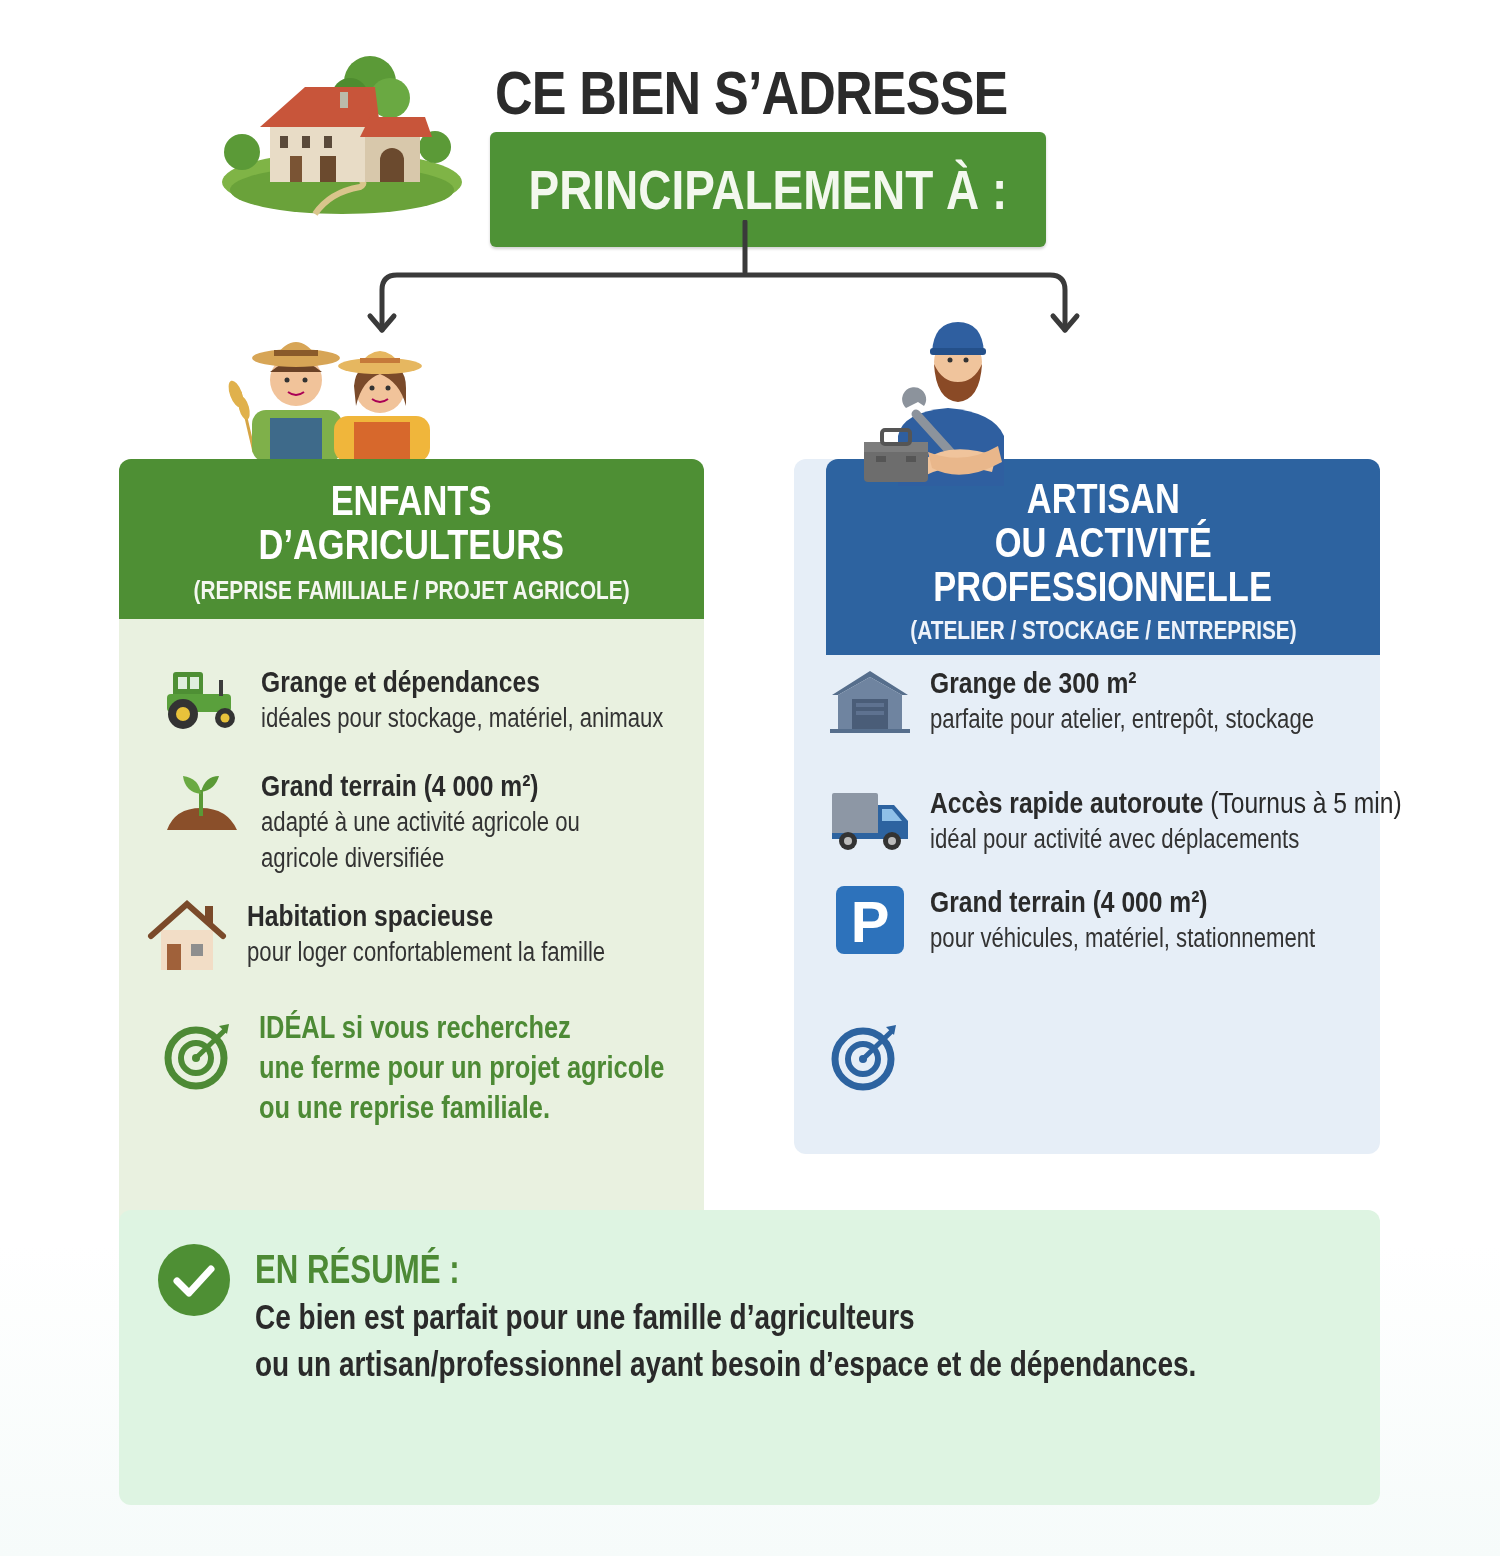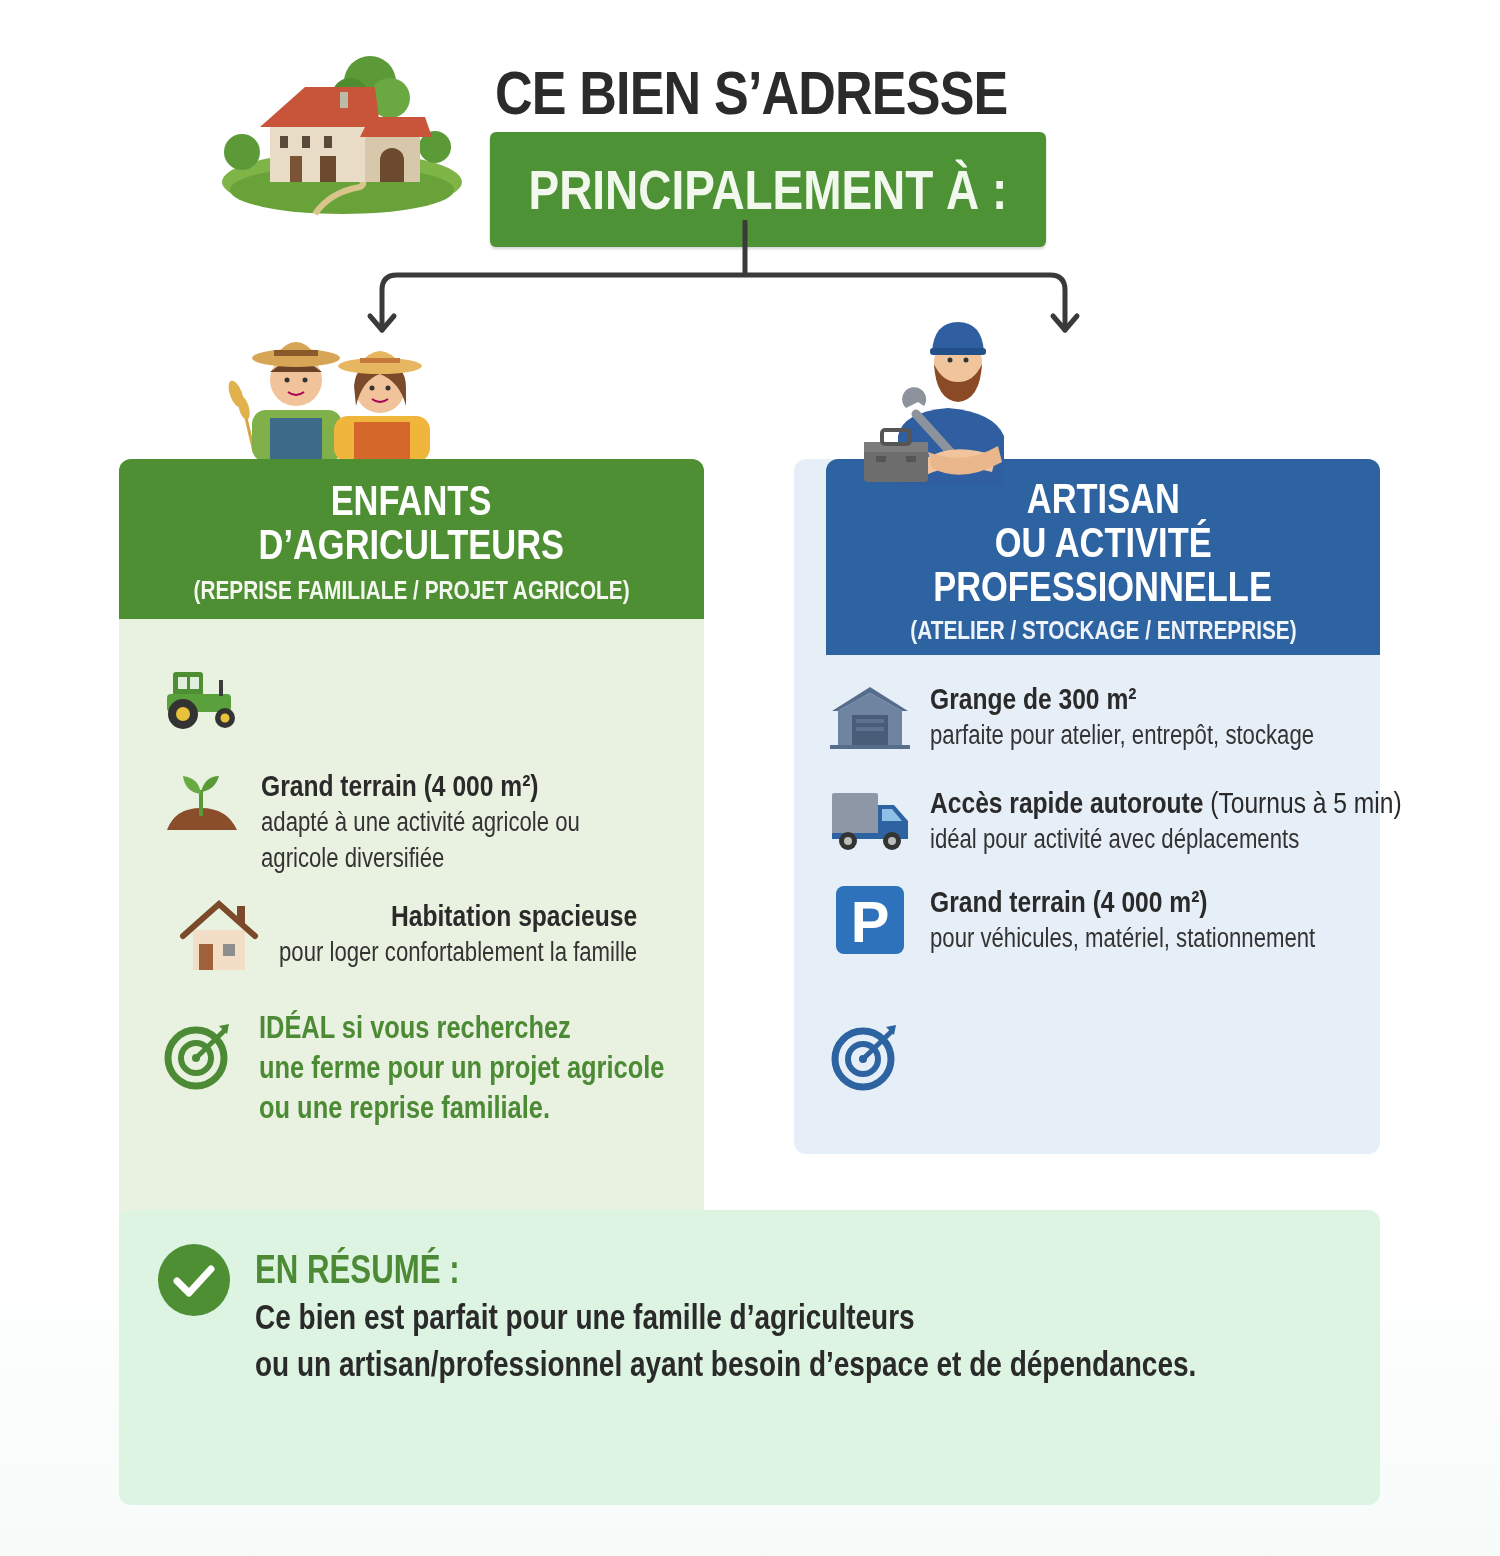--- a/index.html
+++ b/index.html
@@ -177,37 +177,41 @@
       <rect x="12" y="8" width="30" height="26" rx="3" fill="#4e8f34"></rect>
       <rect x="17" y="13" width="9" height="12" fill="#dfeedd"></rect>
         <rect x="29" y="13" width="9" height="12" fill="#dfeedd"></rect>
       <rect x="6" y="30" width="64" height="18" rx="4" fill="#5aa03c"></rect>
       <rect x="58" y="16" width="4" height="16" fill="#3c3c3c"></rect>
       <circle cx="22" cy="50" r="15" fill="#333"></circle>
         <circle cx="22" cy="50" r="7" fill="#e8c23b"></circle>
       <circle cx="64" cy="54" r="10" fill="#333"></circle>
         <circle cx="64" cy="54" r="4.5" fill="#e8c23b"></circle>
     </svg>
+    <div class="txt">
+      <span class="f-title">Grange et dépendances</span>
+      <span class="f-desc">idéales pour stockage, matériel, animaux</span>
+    </div>
   </div>
 
   <div class="feature" style="left:42px; top:309px;">
     <svg class="ico" viewBox="0 0 80 72">
       <path d="M6 62 Q14 40 40 40 Q66 40 76 62 Z" fill="#8a4f2a"></path>
       <path d="M40 48 V22" stroke="#5a9a36" stroke-width="4"></path>
       <path d="M40 26 Q24 24 22 8 Q38 10 40 26Z" fill="#6aaa42"></path>
       <path d="M40 24 Q54 22 58 8 Q44 8 40 24Z" fill="#5a9a36"></path>
     </svg>
     <div class="txt">
       <span class="f-title">Grand terrain (4 000 m²)</span>
       <span class="f-desc">adapté à une activité agricole ou</span>
       <span class="f-desc">agricole diversifiée</span>
     </div>
   </div>
 
-  <div class="feature" style="left:60px; top:439px;text-align:right;">
+  <div class="feature" style="left:28px; top:439px;">
     <svg class="ico" viewBox="0 0 80 72">
       <rect x="14" y="32" width="52" height="40" fill="#f2ddc6"></rect>
       <path d="M4 38 L40 6 L76 38" stroke="#7a4a2a" stroke-width="6" fill="none" stroke-linecap="round"></path>
       <rect x="58" y="8" width="8" height="18" fill="#7a4a2a"></rect>
       <rect x="20" y="46" width="14" height="26" fill="#a0613a"></rect>
       <rect x="44" y="46" width="12" height="12" fill="#8e8e8e"></rect>
     </svg>
     <div class="txt">
       <span class="f-title">Habitation spacieuse</span>
       <span class="f-desc">pour loger confortablement la famille</span>
@@ -231,21 +235,21 @@
 </div>
 
 <div class="card card-blue">
   <div class="card-head">
     <span class="head-title">ARTISAN</span>
     <span class="head-title">OU ACTIVITÉ</span>
     <span class="head-title">PROFESSIONNELLE</span>
     <span class="head-sub">(ATELIER / STOCKAGE / ENTREPRISE)</span>
   </div>
 
-  <div class="feature" style="left:36px; top:222px;">
+  <div class="feature" style="left:36px; top:206px;">
     <svg class="ico" viewBox="0 0 80 72">
       <polygon points="2,30 40,6 78,30 72,30 40,12 8,30" fill="#566e8c"></polygon>
       <polygon points="8,30 40,12 72,30 72,66 8,66" fill="#6f84a0"></polygon>
       <rect x="22" y="34" width="36" height="32" fill="#4a5d78"></rect>
       <rect x="26" y="38" width="28" height="4" fill="#5e7290"></rect>
       <rect x="26" y="46" width="28" height="4" fill="#5e7290"></rect>
       <rect x="0" y="64" width="80" height="4" fill="#566e8c"></rect>
     </svg>
     <div class="txt">
       <span class="f-title">Grange de 300 m²</span>

